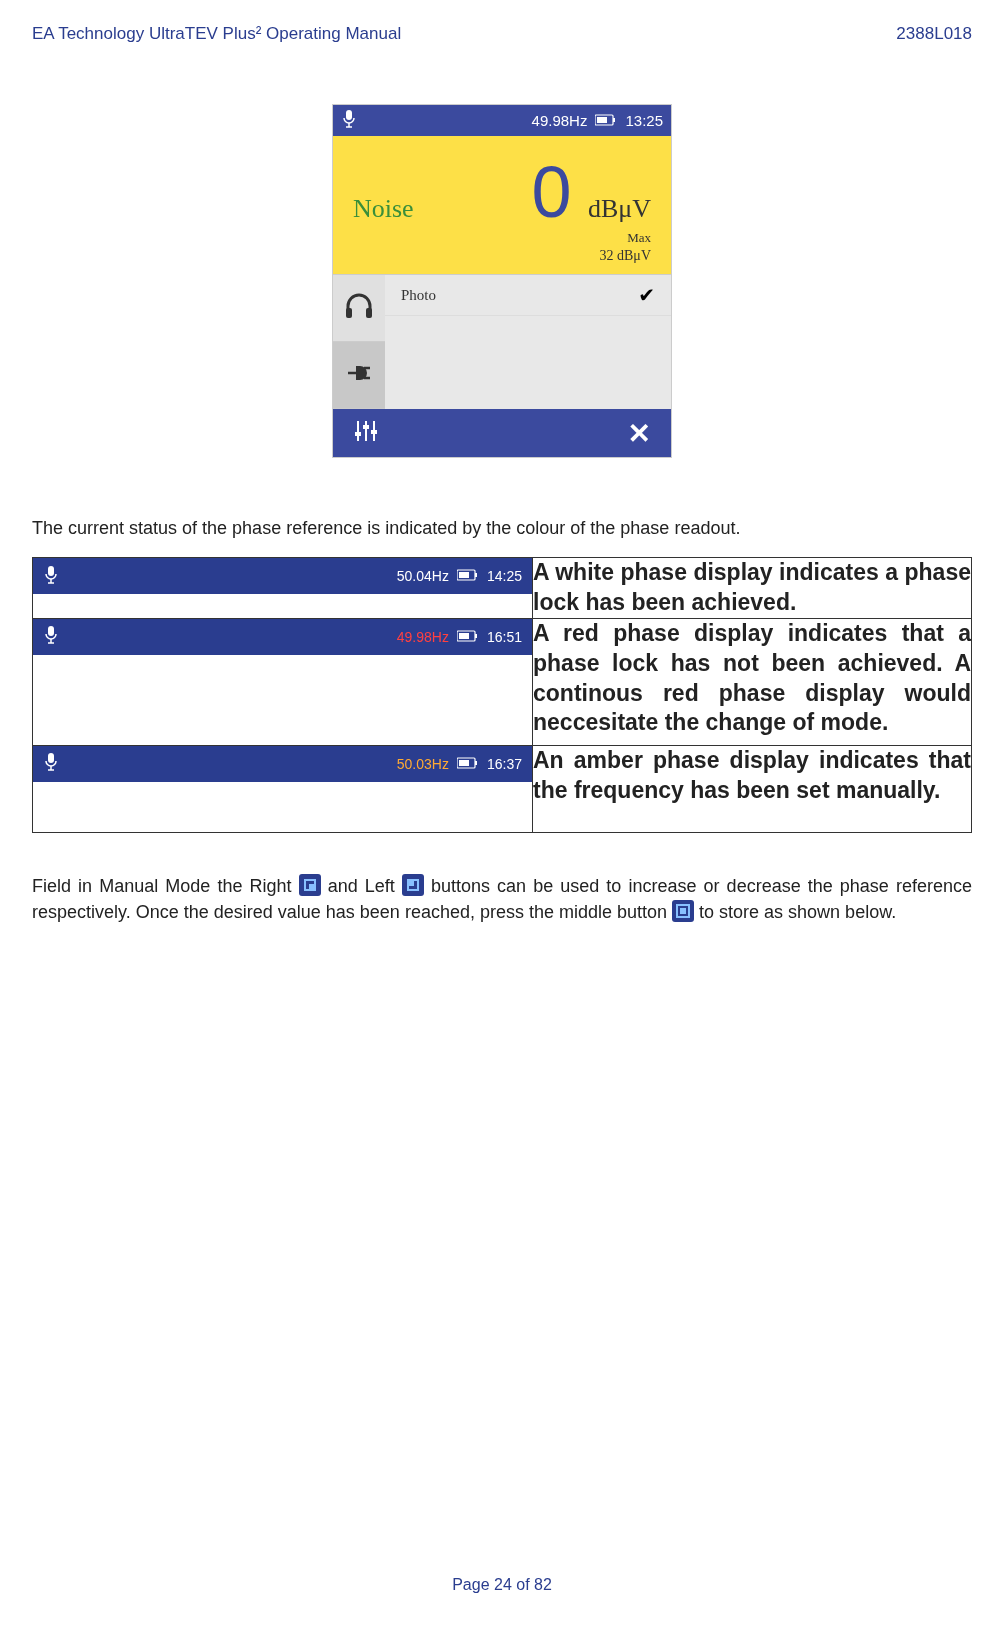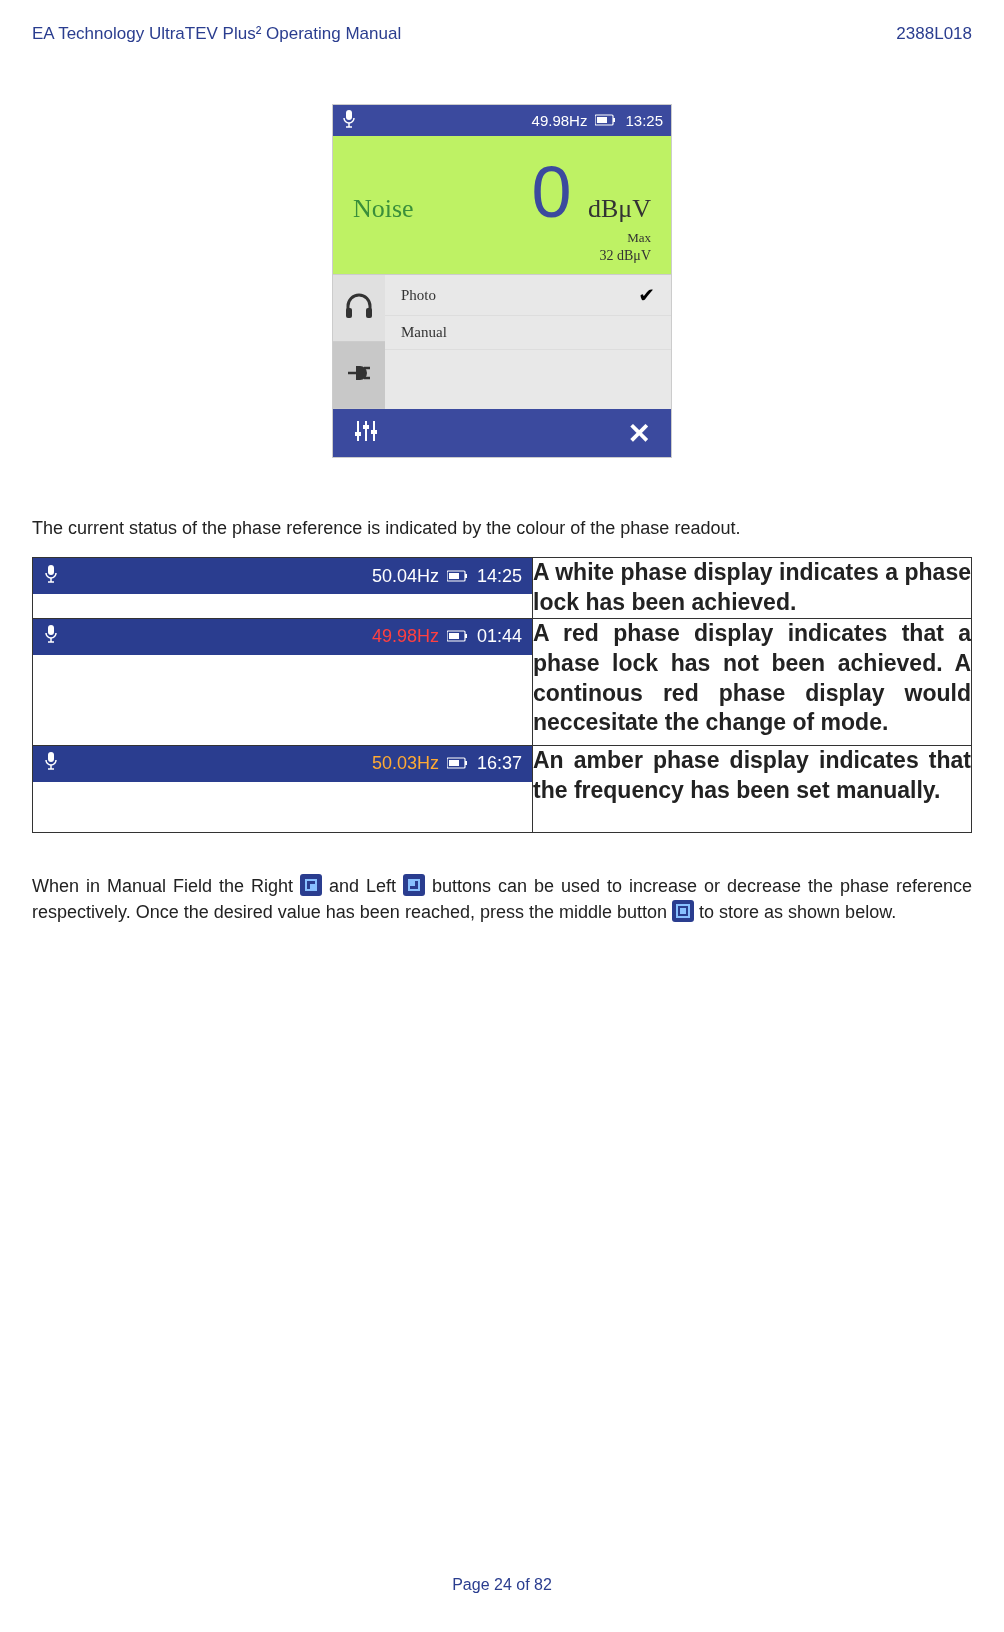--- a/index.html
+++ b/index.html
@@ -34,21 +34,21 @@
       padding: 4px 8px;
       font-size: 15px;
       justify-content: space-between;
     }
     .status-left { display: flex; align-items: center; }
     .status-right { display: flex; align-items: center; gap: 8px; white-space: nowrap; }
     .mic-icon { display: inline-block; margin-right: 6px; }
     .mic-svg { width: 16px; height: 20px; }
     .battery-svg { width: 22px; height: 12px; }
     .main-display {
-      background: #bef264;
+      background: #fde047;
       padding: 20px 20px 10px;
       text-align: right;
     }
     .noise-row {
       display: flex;
       align-items: baseline;
       justify-content: space-between;
     }
     .noise-label {
       color: #3a8f3a;
@@ -145,21 +145,21 @@
       text-align: justify;
       font-family: "Trebuchet MS", sans-serif;
       font-weight: bold;
     }
     .mini-status-bar {
       background: #2a3d8f;
       color: white;
       display: flex;
       align-items: center;
       padding: 4px 10px;
-      font-size: 18px;
+      font-size: 14px;
       justify-content: space-between;
       height: 36px;
     }
     .mini-status-right { display: flex; align-items: center; gap: 8px; white-space: nowrap; }
     .hz-white { color: white; }
     .hz-red { color: #ff4040; }
     .hz-amber { color: #ffaa33; }
     .white-space-under { height: 90px; background: white; }
     .white-space-under-sm { height: 50px; background: white; }
     .para-text {
@@ -257,23 +257,20 @@
               <path d="M12 5 h4 a6 6 0 0 1 0 14 h-4 z" fill="#333"></path>
             </svg>
         </span>
       </div>
     </div>
     <div class="menu-right">
       <div class="menu-option">
         <span>Photo</span>
         <span class="check">✔</span>
       </div>
-      <div class="menu-option">
-        <span>Manual</span>
-      </div>
     </div>
   </div>
   <div class="bottom-bar">
     <span>
       <svg class="sliders-icon" viewBox="0 0 26 26">
           <line x1="5" y1="3" x2="5" y2="23" stroke="white" stroke-width="2"></line>
           <rect x="2" y="14" width="6" height="4" fill="white"></rect>
           <line x1="13" y1="3" x2="13" y2="23" stroke="white" stroke-width="2"></line>
           <rect x="10" y="7" width="6" height="4" fill="white"></rect>
           <line x1="21" y1="3" x2="21" y2="23" stroke="white" stroke-width="2"></line>
@@ -323,21 +320,21 @@
                 <line x1="5" y1="18" x2="11" y2="18" stroke="white" stroke-width="1.5"></line>
               </svg>
         </span>
         <span class="mini-status-right">
           <span class="hz-red">49.98Hz</span>
           <span><svg class="battery-svg" viewBox="0 0 22 12">
                   <rect x="0" y="1" width="18" height="10" rx="1" fill="none" stroke="white" stroke-width="1.2"></rect>
                   <rect x="18" y="4" width="2" height="4" fill="white"></rect>
                   <rect x="2" y="3" width="10" height="6" fill="white"></rect>
                 </svg></span>
-          <span>01:44</span>
+          <span>16:51</span>
         </span>
       </div>
       <div class="white-space-under"></div>
     </td>
     <td class="desc-cell">A red phase display indicates that a phase lock has not been achieved. A continous red phase display would neccesitate the change of mode.</td>
   </tr>
   <tr>
     <td class="bar-cell">
       <div class="mini-status-bar">
         <span class="mic-icon">
@@ -359,21 +356,21 @@
         </span>
       </div>
       <div class="white-space-under-sm"></div>
     </td>
     <td class="desc-cell">An amber phase display indicates that the frequency has been set manually.</td>
   </tr>
 </tbody>
   </table>
 
 <p class="para-text">
-  <span>When in  Manual Field the Right </span><span class="inline-btn"><svg viewBox="0 0 22 22">
+  <span>Field in  Manual Mode the Right </span><span class="inline-btn"><svg viewBox="0 0 22 22">
         <rect x="6" y="6" width="10" height="10" fill="none" stroke="#88c0ff" stroke-width="2"></rect>
         <rect x="10" y="10" width="6" height="6" fill="#88c0ff"></rect>
       </svg></span><span> and Left </span><span class="inline-btn"><svg viewBox="0 0 22 22">
         <rect x="6" y="6" width="10" height="10" fill="none" stroke="#88c0ff" stroke-width="2"></rect>
         <rect x="6" y="6" width="6" height="6" fill="#88c0ff"></rect>
       </svg></span><span> buttons can be used to increase or decrease the phase reference respectively. Once the desired value has been reached, press the middle button </span><span class="inline-btn"><svg viewBox="0 0 22 22">
         <rect x="5" y="5" width="12" height="12" fill="none" stroke="#88c0ff" stroke-width="2"></rect>
         <rect x="8" y="8" width="6" height="6" fill="#88c0ff"></rect>
       </svg></span><span> to store as shown below.</span>
 </p>

